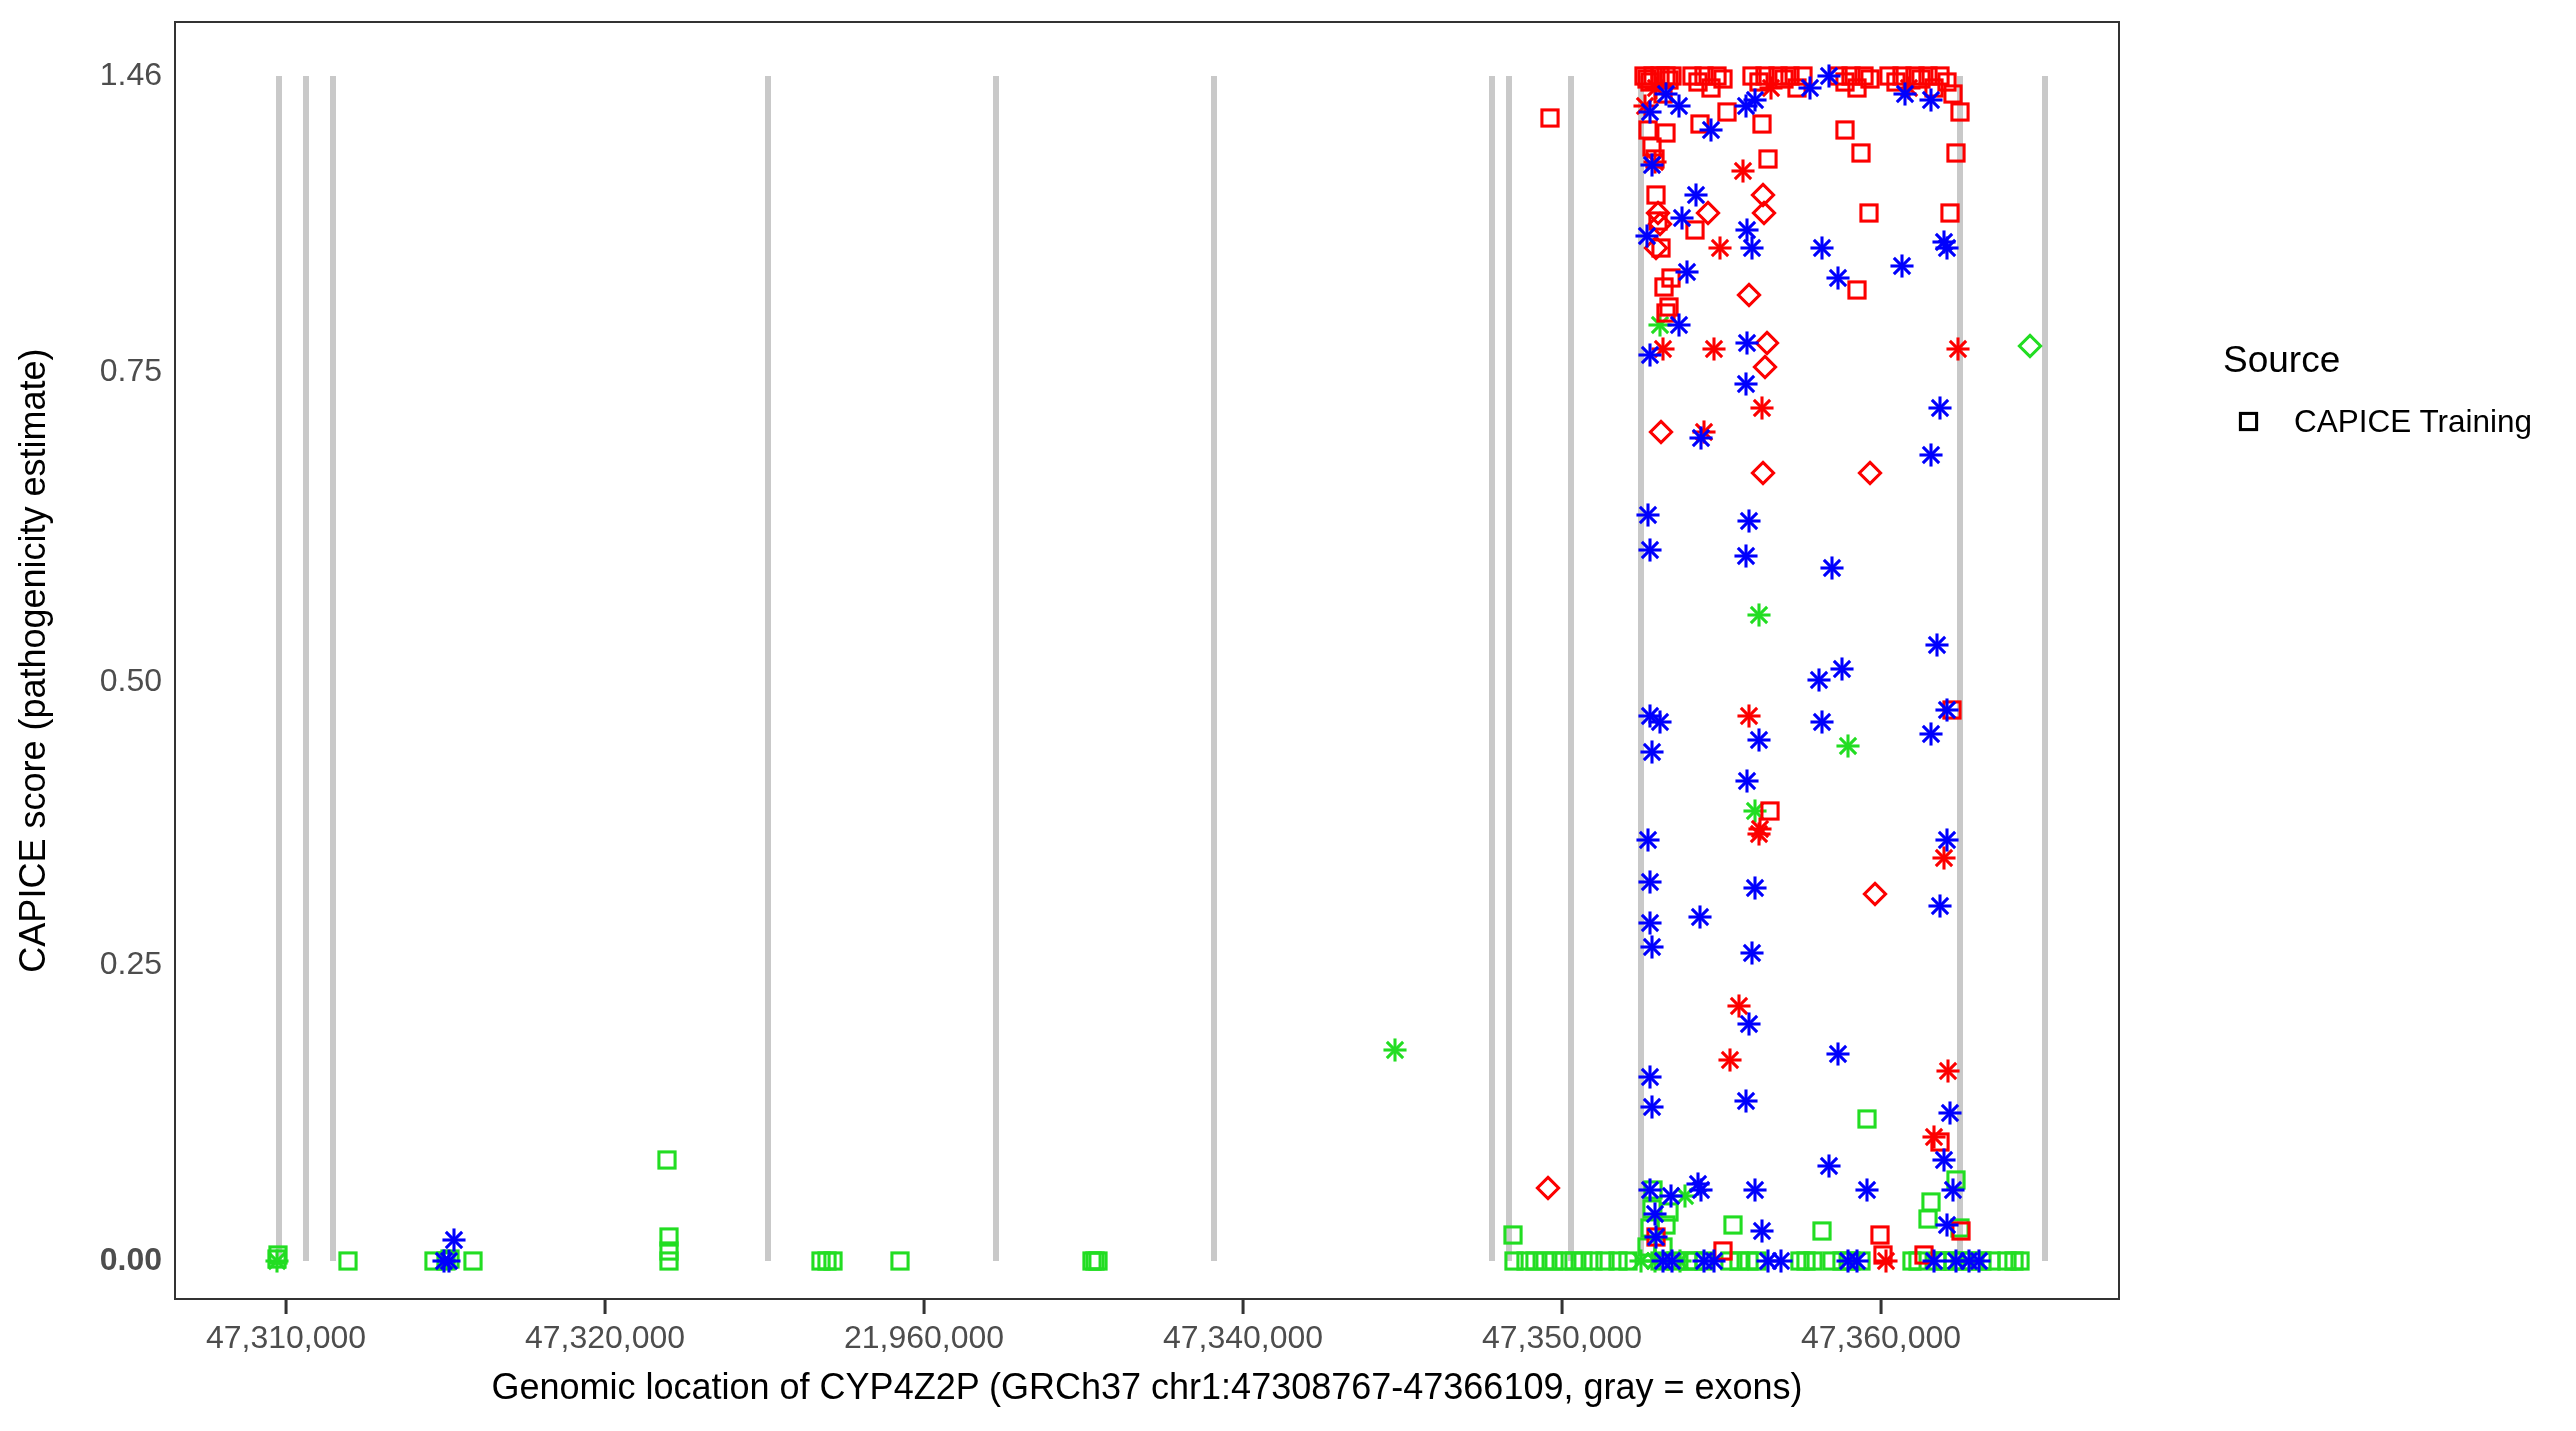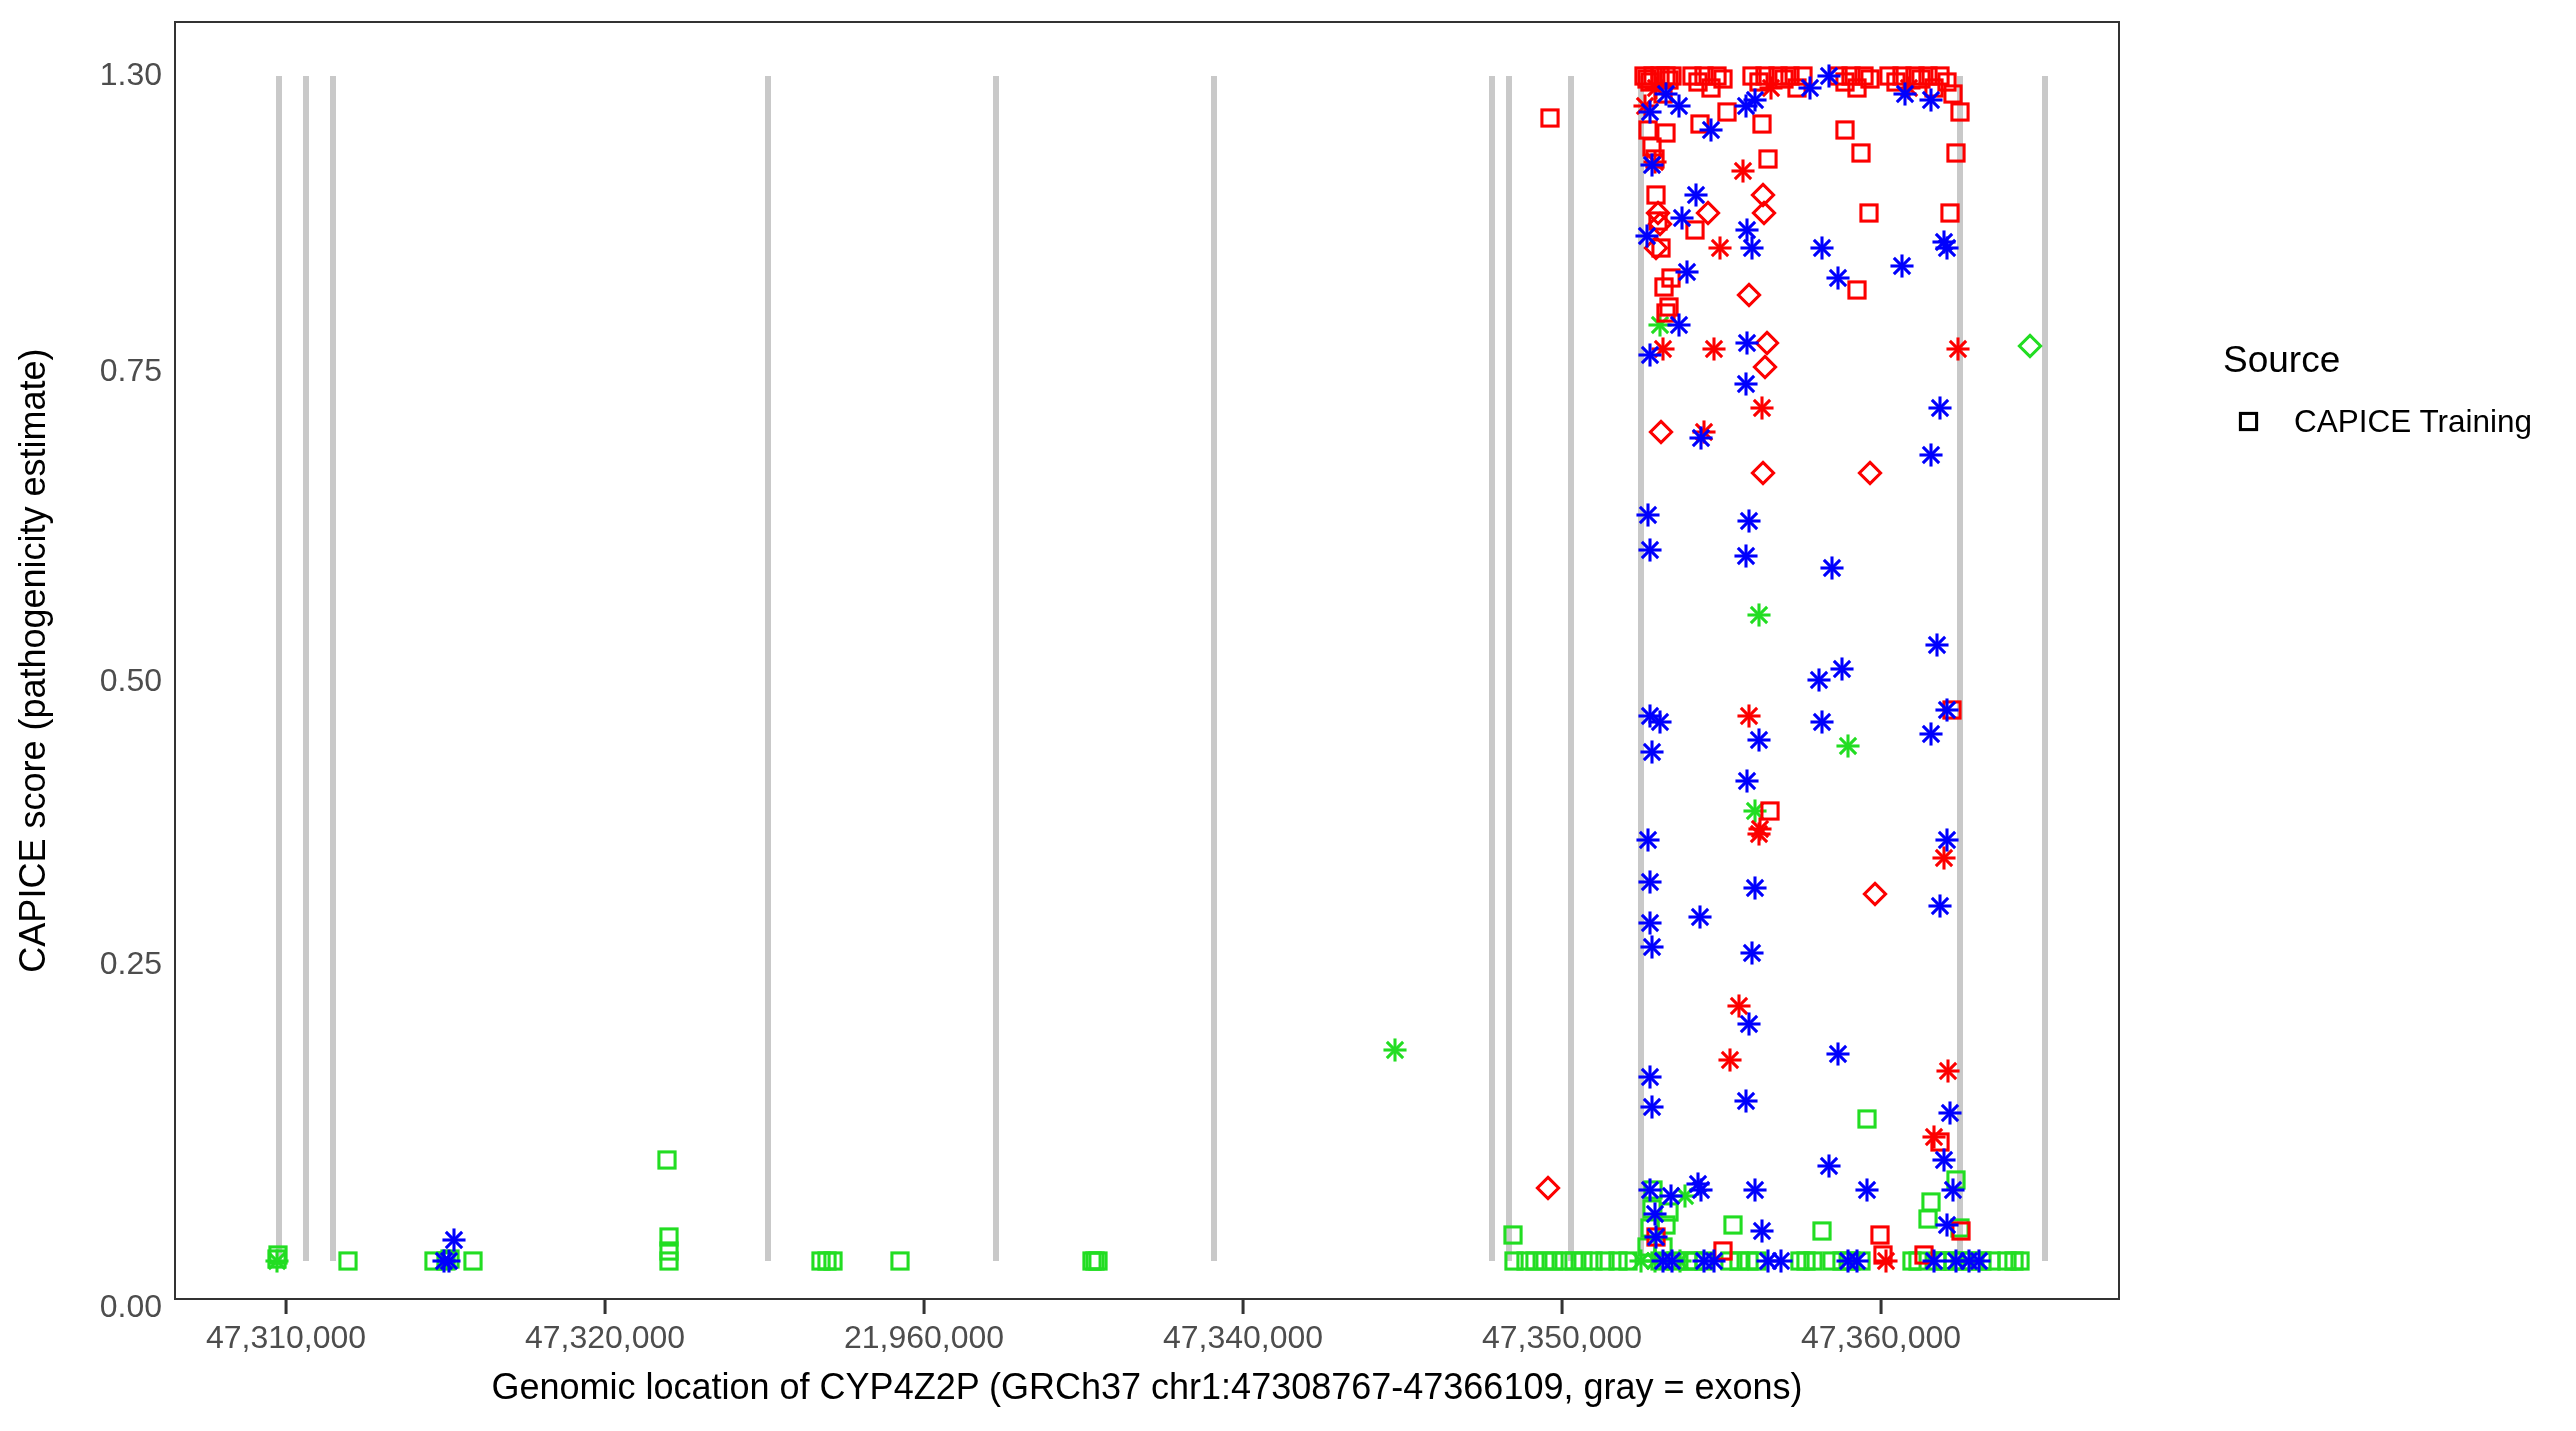--- a/index.html
+++ b/index.html
@@ -174,29 +174,29 @@
   }
 </style>
 </head>
 <body>
 
 <div id="root">
 
   <div id="ylab">CAPICE score (pathogenicity estimate)</div>
 
   <div id="ytick-labels">
-      <div class="ytick-label" style="top: 1306px;">0.00</div>
+      <div class="ytick-label" style="top: 1259px; font-weight: bold;">0.00</div>
       <div class="ytick-mark" style="top: 1259px;"></div>
       <div class="ytick-label" style="top: 963px;">0.25</div>
       <div class="ytick-mark" style="top: 963px;"></div>
       <div class="ytick-label" style="top: 680px;">0.50</div>
       <div class="ytick-mark" style="top: 667px;"></div>
       <div class="ytick-label" style="top: 370px;">0.75</div>
       <div class="ytick-mark" style="top: 370px;"></div>
-      <div class="ytick-label" style="top: 74px;">1.30</div>
+      <div class="ytick-label" style="top: 74px;">1.46</div>
       <div class="ytick-mark" style="top: 74px;"></div>
     </div>
 
   <div id="panel">
     <div id="plotarea">
         <div class="exon" style="left: 100px; width: 5.7px; top: 53px; height: 1185px; background: rgb(201, 201, 201);"></div>
         <div class="exon" style="left: 127px; width: 5.7px; top: 53px; height: 1185px; background: rgb(201, 201, 201);"></div>
         <div class="exon" style="left: 154px; width: 5.7px; top: 53px; height: 1185px; background: rgb(201, 201, 201);"></div>
         <div class="exon" style="left: 589px; width: 5.7px; top: 53px; height: 1185px; background: rgb(201, 201, 201);"></div>
         <div class="exon" style="left: 817px; width: 5.7px; top: 53px; height: 1185px; background: rgb(201, 201, 201);"></div>

